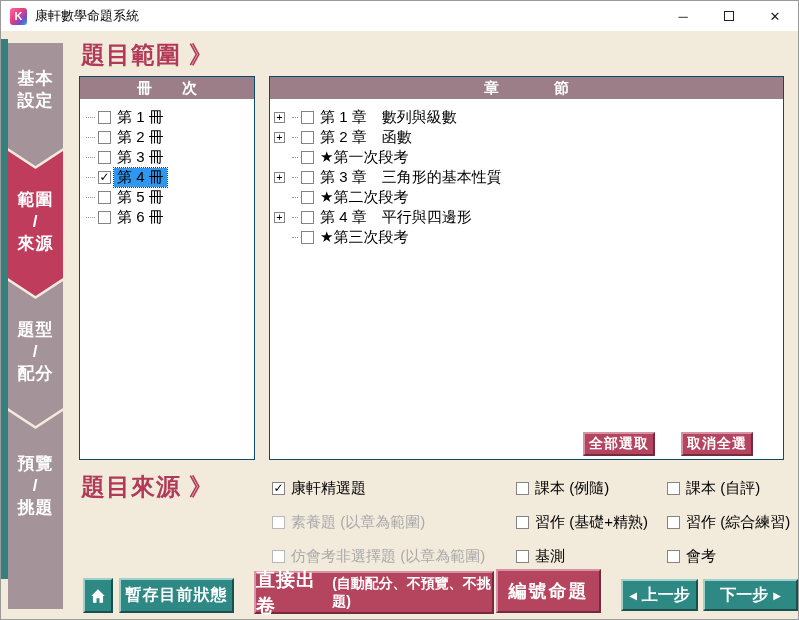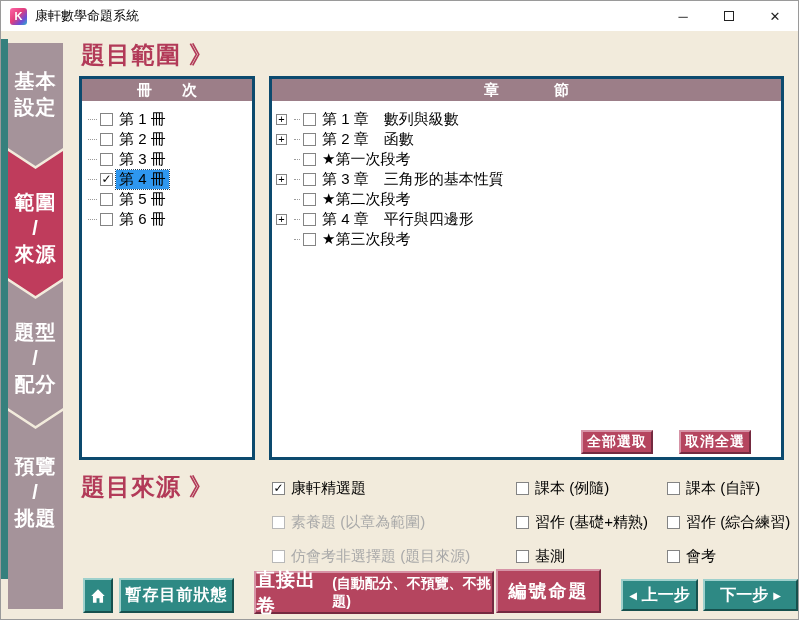--- a/index.html
+++ b/index.html
@@ -14,39 +14,39 @@
   .win-title { margin-left:8px; font-size:13px; color:#000; }
   .win-controls { margin-left:auto; display:flex; height:100%; }
   .win-btn { width:46px; height:100%; display:flex; align-items:center; justify-content:center; font-size:13px; color:#222; cursor:default; }
   .maxbox { width:10px; height:10px; border:1px solid #222; display:inline-block; }
 
   .content { position:absolute; top:30px; left:0; right:0; bottom:0; background:#f2ebdc; }
 
   
   .teal-strip { position:absolute; left:0; top:8px; width:7px; height:540px; background:#35807d; }
   .tab { position:absolute; left:7px; width:55px; background:#a5939a; color:#fff; text-align:center;
-         font-weight:bold; font-size:20px; line-height:1.3; letter-spacing:1px; cursor:pointer; }
+         font-weight:bold; font-size:17px; line-height:1.3; letter-spacing:1px; cursor:pointer; }
   .tab.active { background:#bf3c5c; }
   .tab-basic   { top:12px;  height:123px; padding-top:25px;
     clip-path:polygon(0 0,100% 0,100% calc(100% - 18px),50% 100%,0 calc(100% - 18px)); }
   .tab-range   { top:120px; height:145px; padding-top:38px;
     clip-path:polygon(0 0,50% 18px,100% 0,100% calc(100% - 18px),50% 100%,0 calc(100% - 18px)); }
   .tab-types   { top:250px; height:145px; padding-top:38px;
     clip-path:polygon(0 0,50% 18px,100% 0,100% calc(100% - 18px),50% 100%,0 calc(100% - 18px)); }
   .tab-preview { top:380px; height:198px; padding-top:42px;
     clip-path:polygon(0 0,50% 18px,100% 0,100% 100%,0 100%); }
   .tab .line { display:block; }
 
   
   .section-title { position:absolute; color:#b23a58; font-size:24px; font-weight:bold; letter-spacing:1px; }
   .title-range  { left:80px; top:8px; }
   .title-source { left:80px; top:440px; }
 
   
-  .panel { position:absolute; top:45px; height:384px; background:#fff; border:3px solid #0c4a6e; }
+  .panel { position:absolute; top:45px; height:384px; background:#fff; border:1px solid #0c4a6e; }
   .panel-volume  { left:78px;  width:176px; }
   .panel-chapter { left:268px; width:515px; }
   .panel-header { height:22px; background:#9c7e88; color:#fff; font-size:15px; font-weight:bold;
                   display:flex; align-items:center; justify-content:center; }
   .panel-header .hgap { display:inline-block; width:55px; }
   .panel-body { padding-top:8px; }
 
   .trow { display:flex; align-items:center; height:20px; font-size:15px; color:#000; }
   .conn { width:9px; border-top:1px dotted #9a9a9a; margin-left:6px; }
   .cb { width:13px; height:13px; border:1px solid #848484; background:#fff; margin:0 3px 0 3px;
@@ -281,21 +281,21 @@
     <div class="srow disabled" style="left:268px; top:482px;">
       <span class="cb">
           <span class="mark">✓</span>
         </span>
       <span>素養題 (以章為範圍)</span>
     </div>
     <div class="srow disabled" style="left:268px; top:516px;">
       <span class="cb">
           <span class="mark">✓</span>
         </span>
-      <span>仿會考非選擇題 (題目來源)</span>
+      <span>仿會考非選擇題 (以章為範圍)</span>
     </div>
 
     <div class="srow" style="left:512px; top:448px;">
       <span class="cb">
           <span class="mark">✓</span>
         </span>
       <span>課本 (例隨)</span>
     </div>
     <div class="srow" style="left:512px; top:482px;">
       <span class="cb">

